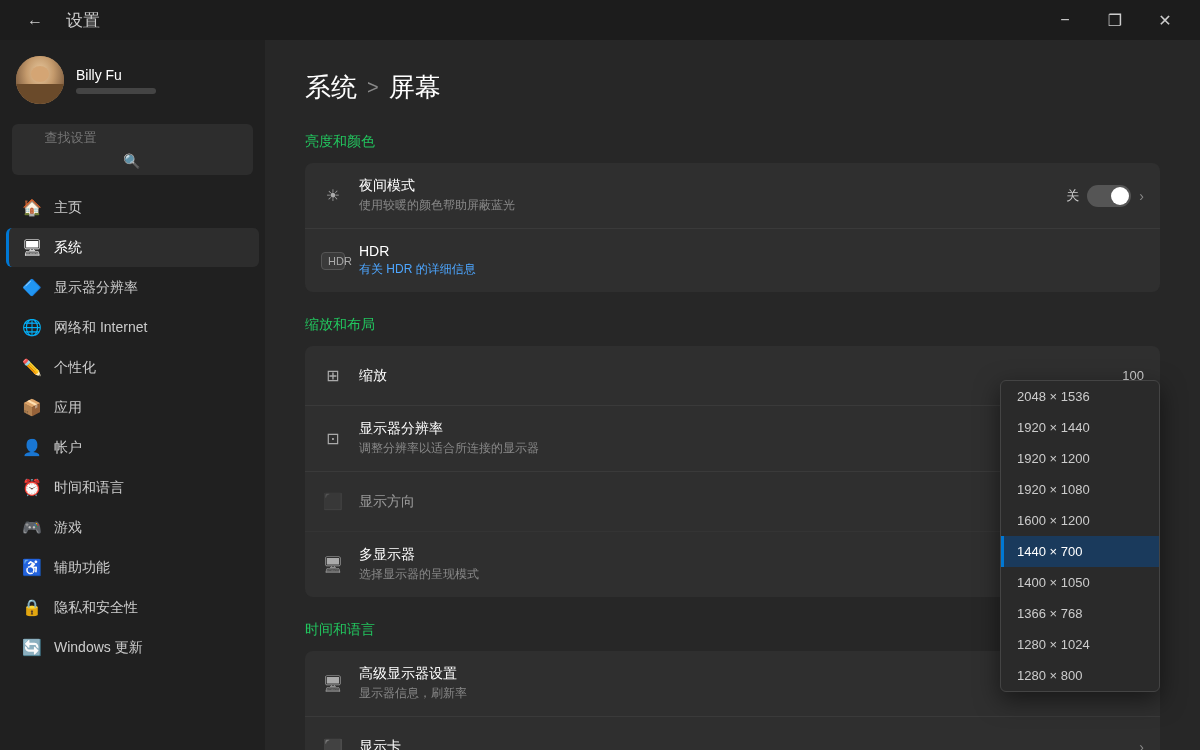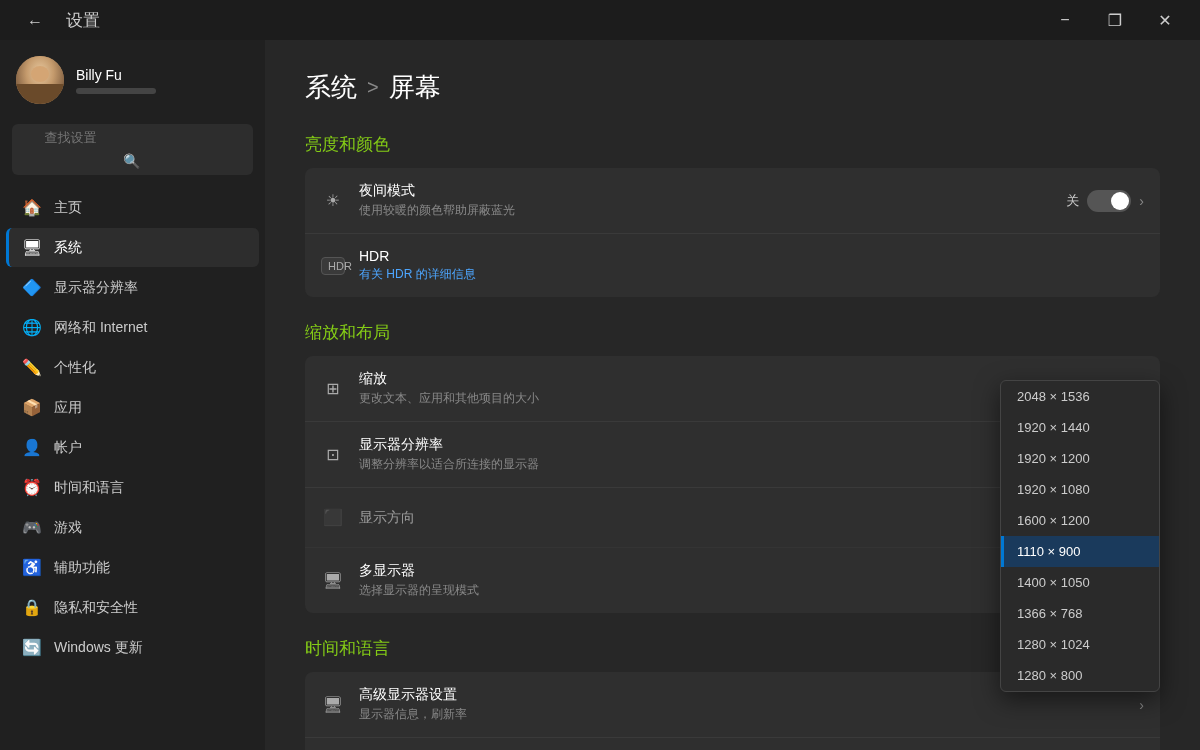--- a/index.html
+++ b/index.html
@@ -169,22 +169,22 @@
       font-weight: 300;
       color: #fff;
       margin-bottom: 28px;
       display: flex;
       align-items: center;
       gap: 10px;
     }
     .breadcrumb-sep { color: #888; font-size: 20px; }
 
     .section-title {
-      font-size: 17px;
-      color: #84cc16;
+      font-size: 14px;
+      color: #22c55e;
       margin-bottom: 12px;
       font-weight: 500;
     }
 
     .setting-card {
       background: #2f2f2f;
       border-radius: 8px;
       margin-bottom: 4px;
       overflow: hidden;
     }
@@ -381,21 +381,20 @@
     </div>
 
     <div class="section-gap"></div>
     <div class="section-title">缩放和布局</div>
     <div class="setting-card">
 
       <div class="setting-row">
         <span class="setting-row-icon">⊞</span>
         <div class="setting-text">
           <div class="setting-title-text">缩放</div>
-          <div class="setting-subtitle">更改文本、应用和其他项目的大小</div>
         </div>
         <div class="setting-control">
           <span class="scale-value">100</span>
         </div>
       </div>
 
       <div class="setting-row">
         <span class="setting-row-icon">⊡</span>
         <div class="setting-text">
           <div class="setting-title-text">显示器分辨率</div>
@@ -444,21 +443,21 @@
         </div>
       </div>
     </div>
 
     <div class="dropdown-overlay" id="resolution-dropdown">
     <div class="dropdown-item">2048 × 1536</div>
         <div class="dropdown-item">1920 × 1440</div>
         <div class="dropdown-item">1920 × 1200</div>
         <div class="dropdown-item">1920 × 1080</div>
         <div class="dropdown-item">1600 × 1200</div>
-        <div class="dropdown-item selected">1110 × 900</div>
+        <div class="dropdown-item selected">1440 × 700</div>
         <div class="dropdown-item">1400 × 1050</div>
         <div class="dropdown-item">1366 × 768</div>
         <div class="dropdown-item">1280 × 1024</div>
         <div class="dropdown-item">1280 × 800</div>
       </div>
 
   </div>
 
 </div>
 

